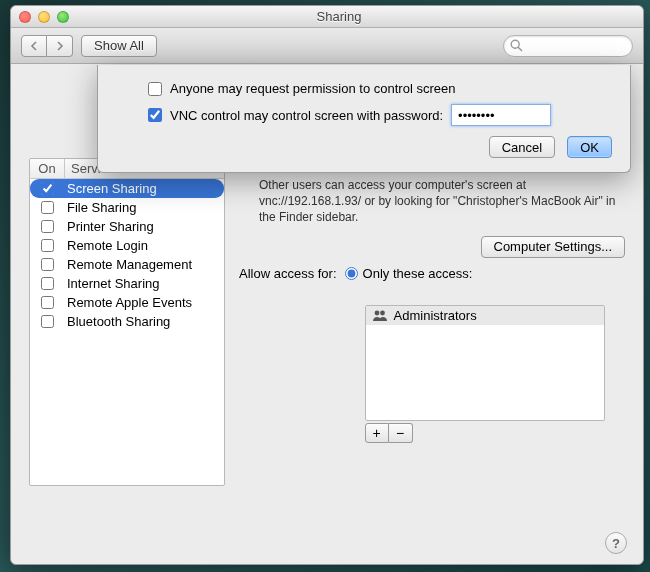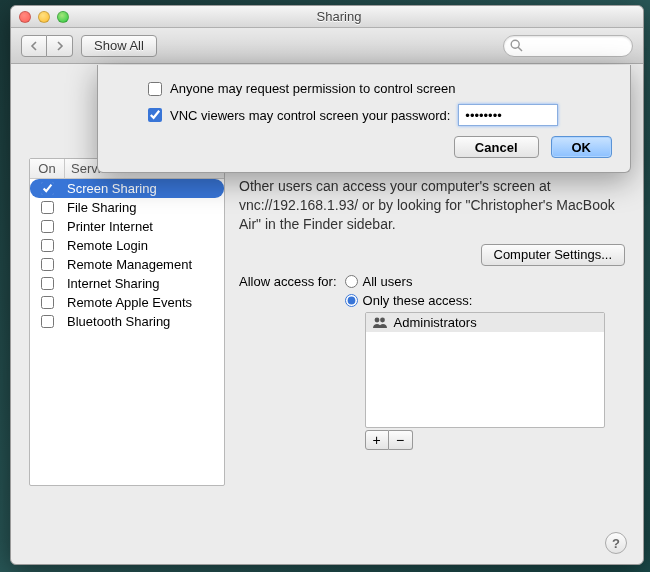--- a/index.html
+++ b/index.html
@@ -39,44 +39,44 @@
 .srow { display:flex; align-items:center; height:19px;border-radius:9px;}
 .srow.sel { background:#3875d7; color:#fff;}
 .srow .chk { width:35px; display:flex; justify-content:center;}
 .srow .chk input{margin:0;}
 .srow .lbl { padding-left:2px;}
 
 .rightpane { flex:1; position:relative;}
 .statusrow { display:flex; align-items:center; gap:6px; margin-bottom:4px;}
 .statusdot { width:11px; height:11px; border-radius:50%; background:radial-gradient(circle at 35% 30%,#9fe080,#3cb043); border:1px solid #2a7a2a;}
 .statustxt { font-size:13px;}
-.desc { font-size:14px; color:#333; line-height:1.35; margin-bottom:10px;}
+.desc { font-size:12px; color:#333; line-height:1.35; margin-bottom:10px;margin-left:20px;}
 .compset { float:right; height:22px; padding:0 12px; border:1px solid #999; border-radius:4px; background:linear-gradient(#fcfcfc,#e4e4e4);}
 
 .accessrow { clear:both; margin-top:40px; display:flex; gap:8px;}
 .accesslbl {}
 .radios{}
 .radios label{display:flex; align-items:center; gap:5px; margin-bottom:4px;}
 
-.userbox { margin-top:4px; margin-left:20px; width:240px; height:116px; background:#fff; border:1px solid #b8b8b8; border-radius:2px;}
+.userbox { margin-top:24px; margin-left:20px; width:240px; height:116px; background:#fff; border:1px solid #b8b8b8; border-radius:2px;}
 .userrow { display:flex; align-items:center; gap:6px; padding:2px 6px; background:#e8e8e8;}
 .plusminus { margin-left:20px; margin-top:2px; display:flex;}
 .pmbtn { width:24px; height:20px; border:1px solid #999; background:linear-gradient(#fcfcfc,#e4e4e4); display:flex; align-items:center; justify-content:center; font-size:14px;}
 .pmbtn:first-child{border-radius:3px 0 0 3px;}
 .pmbtn:last-child{border-radius:0 3px 3px 0; border-left:none;}
 
 .helpbtn { position:absolute; right:16px; bottom:10px; width:22px; height:22px; border:1px solid #aaa; border-radius:50%; background:linear-gradient(#fcfcfc,#e4e4e4); display:flex; align-items:center; justify-content:center; color:#666; font-weight:bold;}
 
 
 .sheet { position:absolute; left:86px; top:59px; width:534px; background:#ececec; border:1px solid #9e9e9e; border-top:none; border-radius:0 0 6px 6px; box-shadow:0 8px 30px rgba(0,0,0,0.35); padding:16px 18px 14px 18px;}
 .sheetrow { display:flex; align-items:center; gap:8px; margin-bottom:8px; padding-left:32px;}
 .sheetrow input[type=checkbox]{width:14px;height:14px;}
 .pwfield { width:100px; height:22px; border:1px solid #8aaee0; background:#fff; padding:0 6px; box-shadow:0 0 3px #7fb2ff;}
 .sheetbtns { display:flex; justify-content:flex-end; gap:12px; margin-top:10px;}
-.btn { height:22px; padding:0 20px; border:1px solid #999; border-radius:4px; background:linear-gradient(#fcfcfc,#e4e4e4);font-weight:bold;}
+.btn { height:22px; padding:0 12px; border:1px solid #999; border-radius:4px; background:linear-gradient(#fcfcfc,#e4e4e4);}
 .btn.primary { background:linear-gradient(#c9e3ff,#8dc1ff); border-color:#5a93d6; box-shadow:0 0 0 1px #aed4ff inset;}
 input[type=checkbox]{accent-color:#3875d7;}
 input[type=radio]{accent-color:#3875d7;}
 </style>
 </head>
 <body>
 
 <div class="window">
   <div class="titlebar">
     <div class="traffic">
@@ -131,21 +131,21 @@
             <div class="srow">
               <span class="chk">
                 <input type="checkbox" style="">
               </span>
               <span class="lbl">File Sharing</span>
             </div>
             <div class="srow">
               <span class="chk">
                 <input type="checkbox" style="">
               </span>
-              <span class="lbl">Printer Internet</span>
+              <span class="lbl">Printer Sharing</span>
             </div>
             <div class="srow">
               <span class="chk">
                 <input type="checkbox" style="">
               </span>
               <span class="lbl">Remote Login</span>
             </div>
             <div class="srow">
               <span class="chk">
                 <input type="checkbox" style="">
@@ -177,24 +177,20 @@
         <div class="statusrow">
           <span class="statusdot"></span>
           <span class="statustxt">Screen Sharing: On</span>
         </div>
         <div class="desc">Other users can access your computer's screen at vnc://192.168.1.93/ or by looking for "Christopher's MacBook Air" in the Finder sidebar.</div>
         <button class="compset">Computer Settings...</button>
 
         <div class="accessrow">
           <div class="accesslbl">Allow access for:</div>
           <div class="radios">
-            <label>
-                <input type="radio" name="acc" style="">
-                <span>All users</span>
-              </label>
             <label>
                 <input type="radio" name="acc" checked="" style="">
                 <span>Only these access:</span>
               </label>
             <div class="userbox">
               <div class="userrow">
                 <svg width="16" height="13" viewBox="0 0 16 13">
                     <circle cx="5" cy="4" r="2.4" fill="#555"></circle>
                     <circle cx="10.5" cy="4" r="2.4" fill="#555"></circle>
                     <path d="M1 12c0-2.5 2-4 4-4s4 1.5 4 4" fill="#555"></path>
@@ -215,21 +211,21 @@
     <div class="helpbtn">?</div>
   </div>
 
   <div class="sheet">
     <div class="sheetrow">
       <input type="checkbox" id="anyone" style="">
       <span>Anyone may request permission to control screen</span>
     </div>
     <div class="sheetrow">
       <input type="checkbox" id="vnc" checked="" style="">
-      <span>VNC viewers may control screen your password:</span>
+      <span>VNC control may control screen with password:</span>
       <input class="pwfield" type="text" value="••••••••" style="">
     </div>
     <div class="sheetbtns">
       <button class="btn">Cancel</button>
       <button class="btn primary">OK</button>
     </div>
   </div>
 </div>
 
 </body></html>

